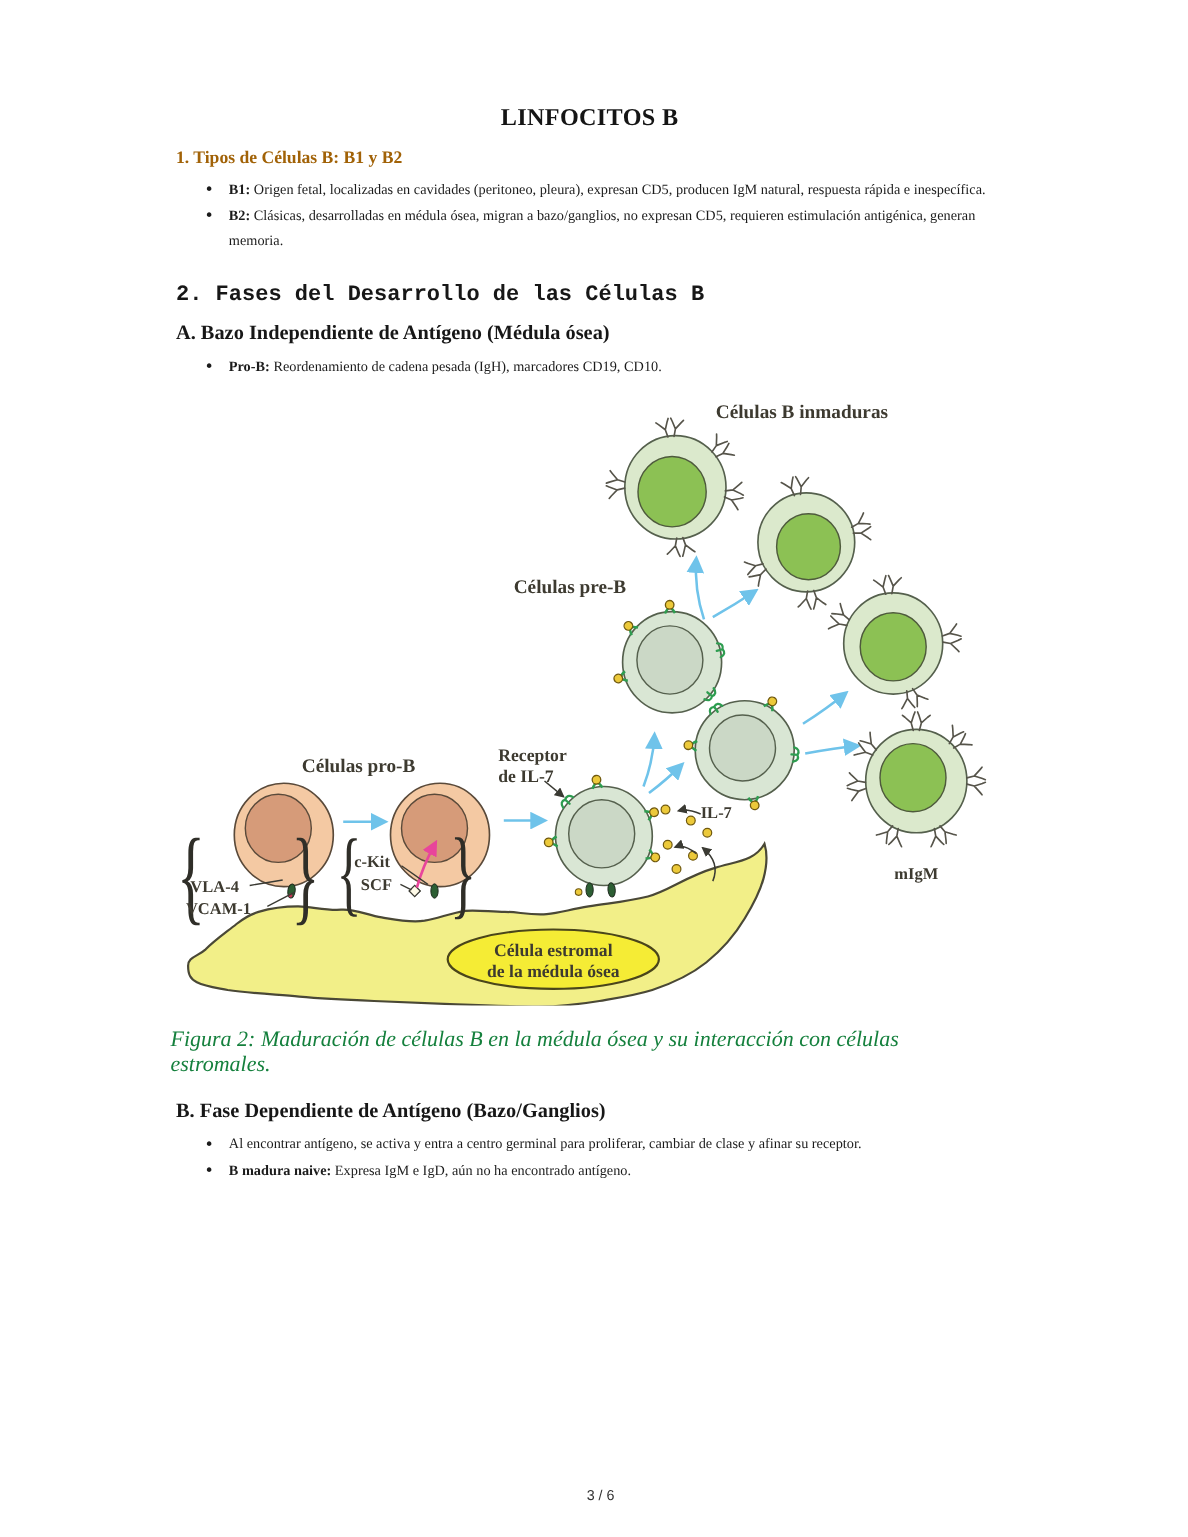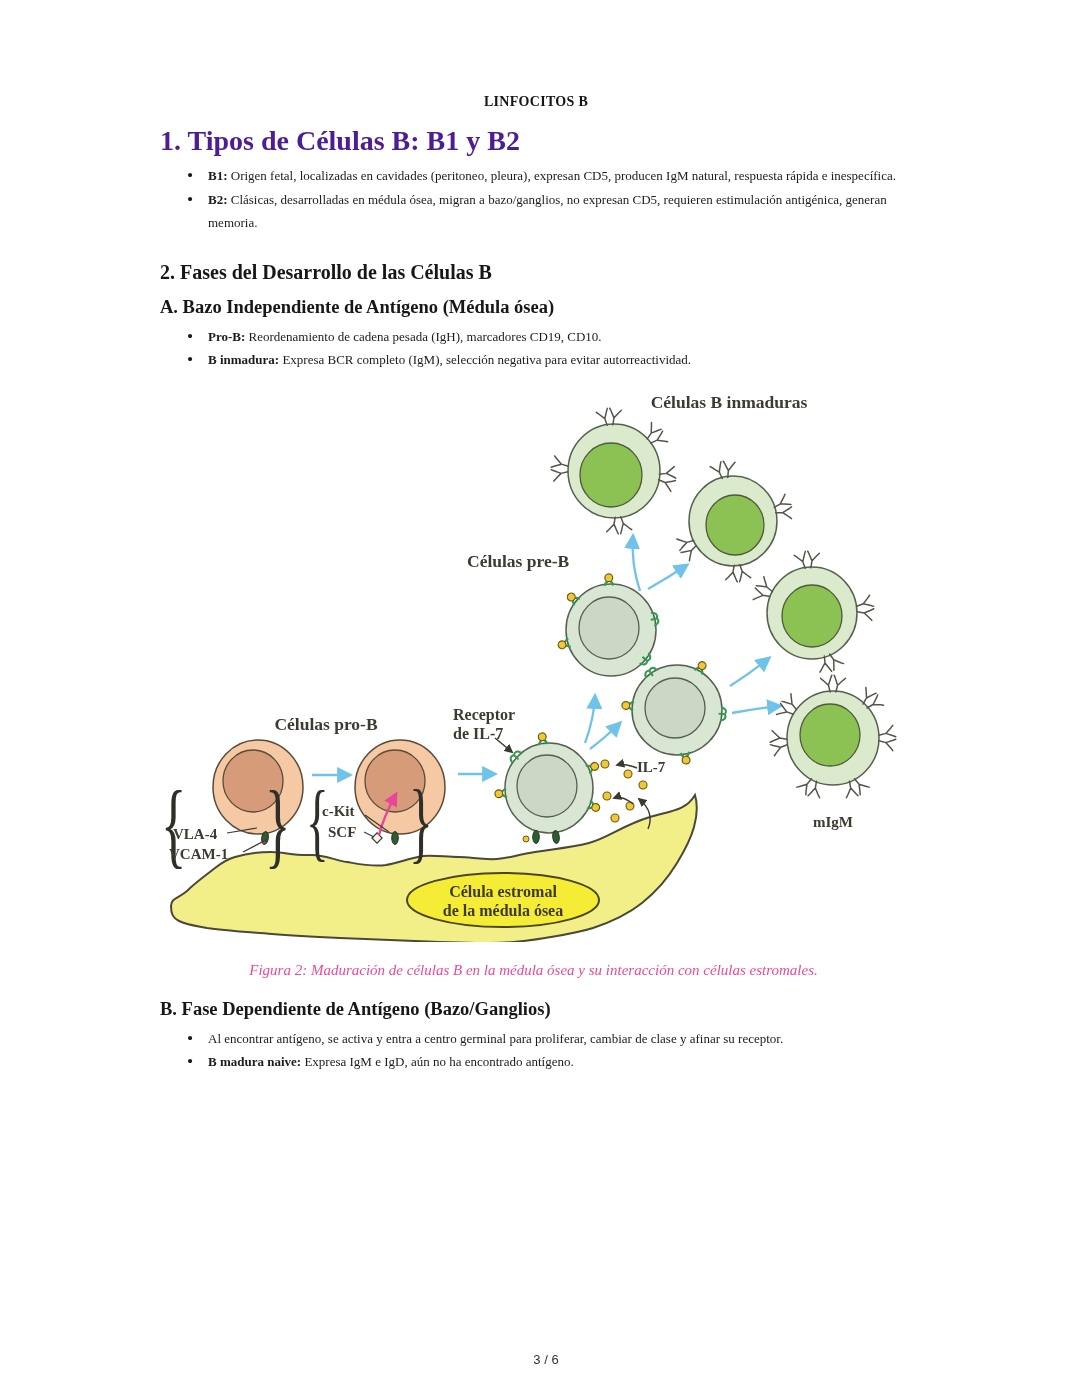--- a/index.html
+++ b/index.html
@@ -2,37 +2,37 @@
 <html><head>
 <meta charset="utf-8">
 <style>
   html,body{margin:0;padding:0;}
   body{
     width:1080px;height:1397px;position:relative;background:#ffffff;
     font-family:"Liberation Serif",serif;color:#1b1b1b;overflow:hidden;
   }
   .content{position:absolute;left:160px;right:168px;top:94px;}
   h1.title{
-    margin:0;text-align:center;font-size:14px;font-weight:bold;
+    margin:0;text-align:center;font-size:22px;font-weight:bold;
     letter-spacing:.3px;color:#151515;
   }
-  h2.sec{margin:15px 0 0 0;font-size:28px;font-weight:bold;color:#4c1d95;}
-  h2.sec2{margin:26px 0 0 0;font-size:20px;font-weight:bold;color:#171717;}
+  h2.sec{margin:15px 0 0 0;font-size:16px;font-weight:bold;color:#a16207;}
+  h2.sec2{margin:26px 0 0 0;font-size:20px;font-weight:bold;color:#171717;font-family:Liberation Mono, monospace;}
   h3.sub{margin:13px 0 0 0;font-size:18.5px;font-weight:bold;color:#171717;}
   ul.blist{margin:7px 0 0 0;padding:0;list-style:none;}
   ul.blist li{
     position:relative;padding-left:48px;font-size:13px;line-height:23.5px;
   }
   ul.blist li::before{
     content:"\2022";position:absolute;left:27px;top:0;font-size:17.5px;
   }
   ul.blist b{font-weight:bold;}
   .fig{margin:14px 0 0 5px;width:745px;height:556px;}
   .caption{
-    margin:20px 0 0 -5px;font-size:15px;font-style:italic;color:#ec4899;text-align:center;
+    margin:20px 0 0 -5px;font-size:20px;font-style:italic;color:#15803d;
   }
   .pagenum{
     position:absolute;left:12px;right:0;top:1352px;text-align:center;
     font-family:"Liberation Sans",sans-serif;font-size:13px;color:#333;
   }
   svg text{font-family:"Liberation Serif",serif;}
   .figlabel{font-weight:bold;fill:#3d3a30;}
 </style>
 </head>
 <body>
@@ -45,21 +45,20 @@
   <ul class="blist">
     <li><b>B1:</b><span> Origen fetal, localizadas en cavidades (peritoneo, pleura), expresan CD5, producen IgM natural, respuesta rápida e inespecífica.</span></li>
     <li><b>B2:</b><span> Clásicas, desarrolladas en médula ósea, migran a bazo/ganglios, no expresan CD5, requieren estimulación antigénica, generan memoria.</span></li>
   </ul>
 
   <h2 class="sec2">2. Fases del Desarrollo de las Células B</h2>
 
   <h3 class="sub">A. Bazo Independiente de Antígeno (Médula ósea)</h3>
   <ul class="blist">
     <li><b>Pro-B:</b><span> Reordenamiento de cadena pesada (IgH), marcadores CD19, CD10.</span></li>
-    <li><b>B inmadura:</b><span> Expresa BCR completo (IgM), selección negativa para evitar autorreactividad.</span></li>
   </ul>
 
   <div class="fig">
     <svg width="745" height="556" viewBox="0 0 745 556">
       <defs>
         <marker id="mb" viewBox="0 0 10 10" refX="8" refY="5" markerWidth="7" markerHeight="7" orient="auto-start-reverse">
           <path d="M0,0 L10,5 L0,10 z" fill="#6fc3ea"></path>
         </marker>
         <marker id="mk" viewBox="0 0 10 10" refX="8" refY="5" markerWidth="6.5" markerHeight="6.5" orient="auto-start-reverse">
           <path d="M0,0 L10,5 L0,10 z" fill="#3a3a33"></path>

